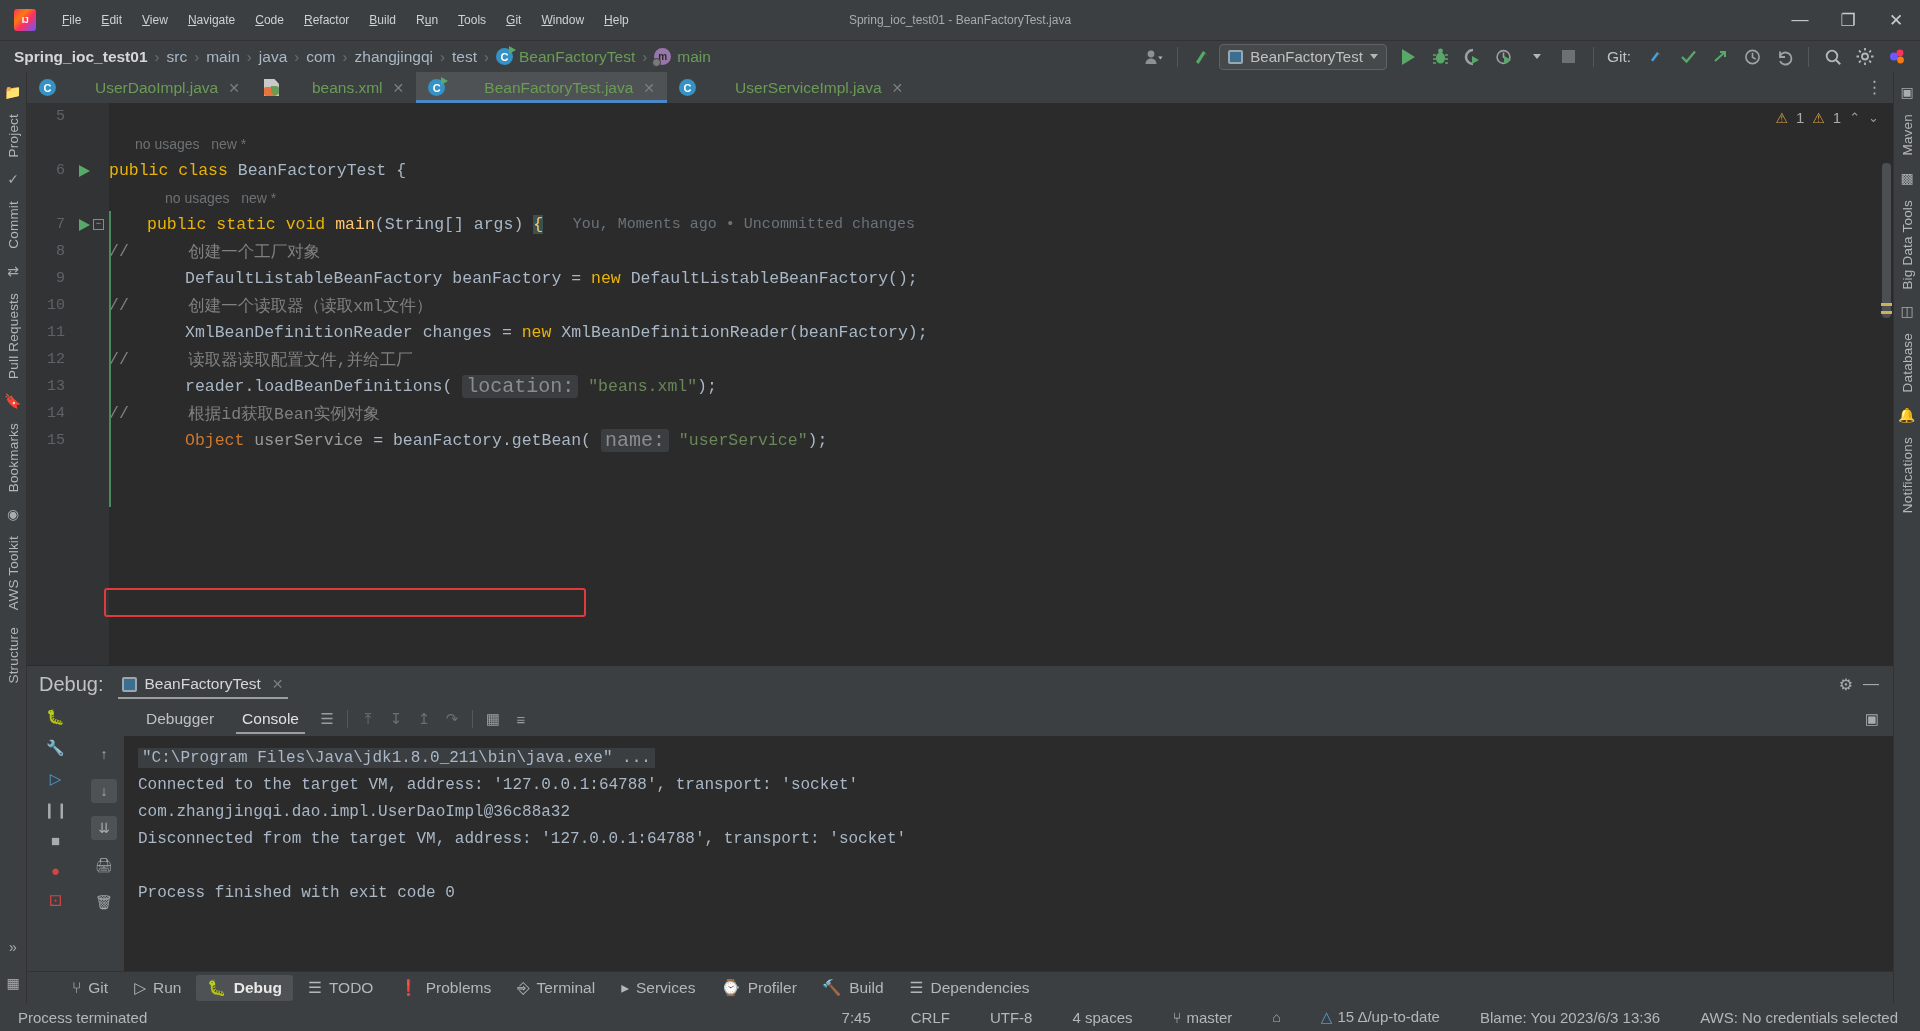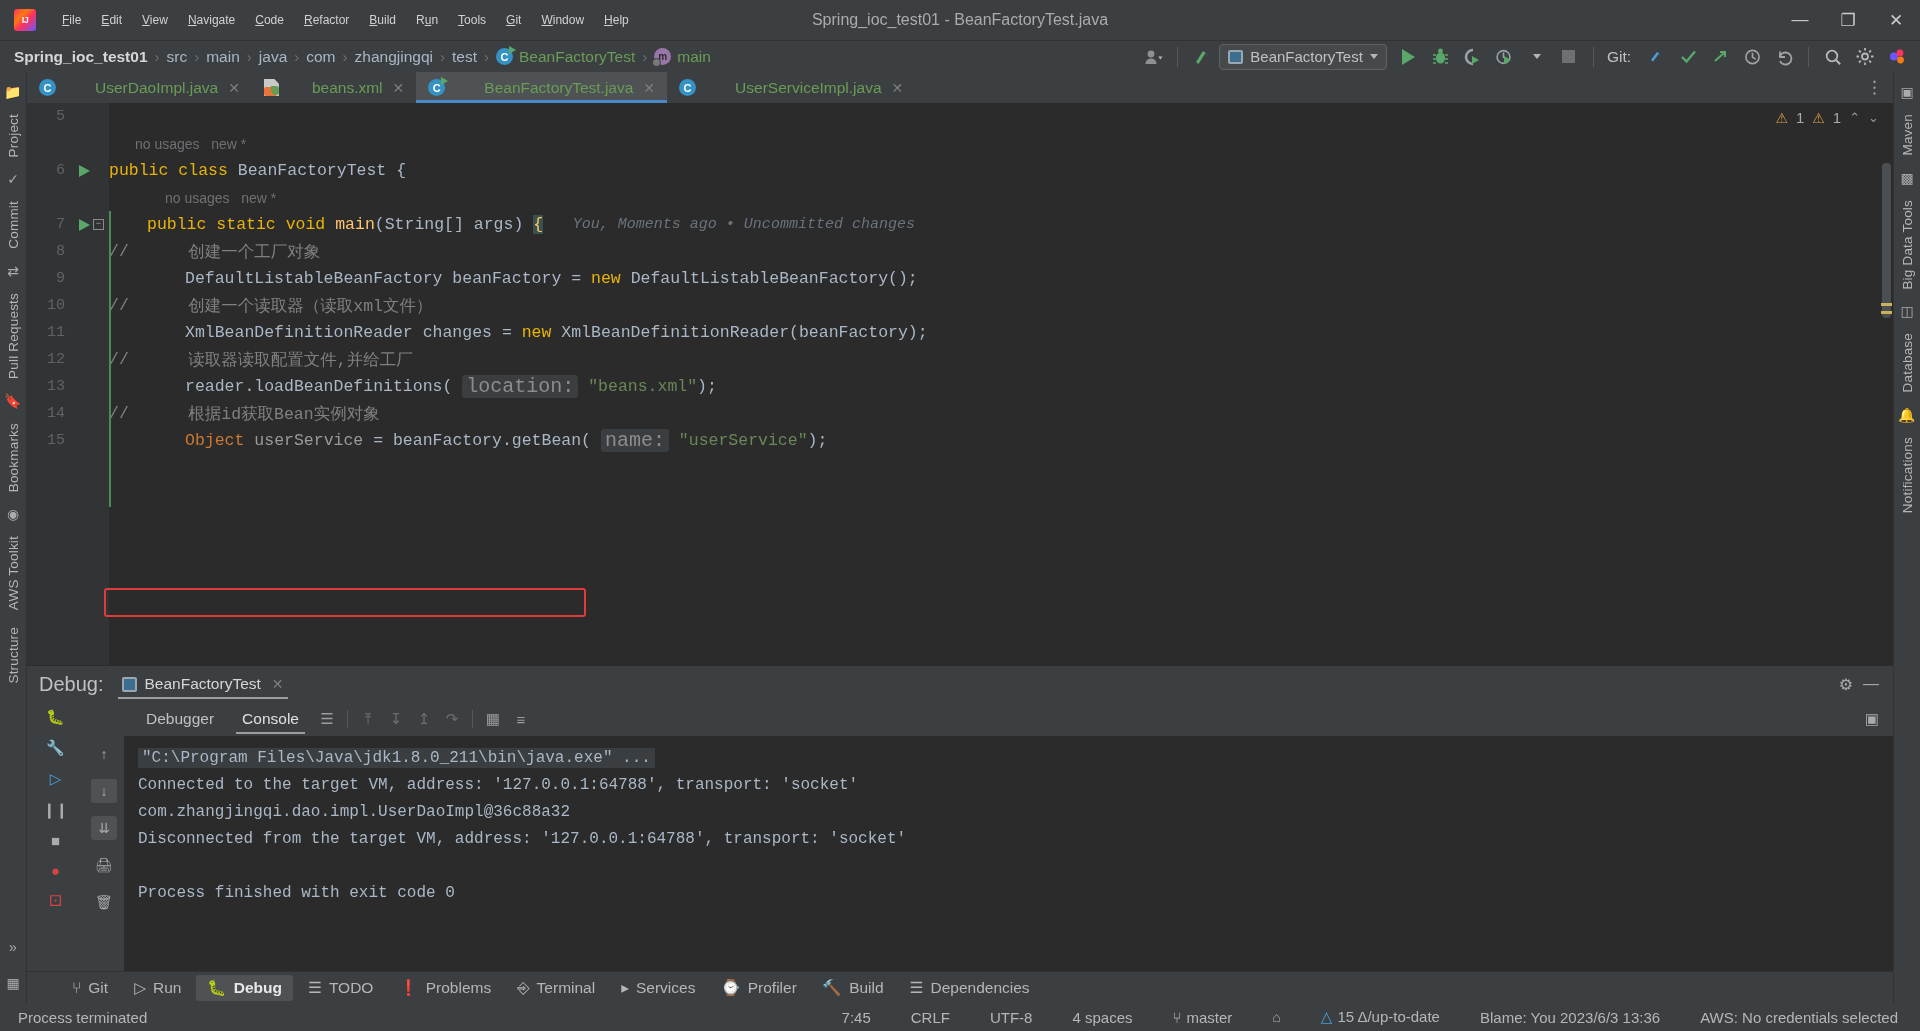--- a/index.html
+++ b/index.html
@@ -27,21 +27,21 @@
     content: "IJ"; font-size: 9px; font-weight: bold; color: #fff;
     font-family: "Liberation Sans", sans-serif; letter-spacing: -0.5px;
   }
   .menu { display: flex; align-items: center; gap: 0; }
   .menu-item {
     font-size: 12px; color: #cfd2d4; padding: 4px 10px; cursor: default; white-space: nowrap;
   }
   .menu-item u { text-decoration: underline; }
   .win-title {
     position: absolute; left: 0; right: 0; text-align: center;
-    font-size: 16px; color: #a9acae; pointer-events: none;
+    font-size: 12px; color: #a9acae; pointer-events: none;
   }
   .win-ctrls { margin-left: auto; display: flex; align-items: center; height: 40px; z-index: 3; }
   .win-btn {
     width: 48px; height: 40px; display: flex; align-items: center; justify-content: center;
     color: #c8cbcd; font-size: 17px;
   }
 
   
   .navbar {
     height: 32px; flex: 0 0 32px; background: #3c3f41;
@@ -150,21 +150,21 @@
   .fold {
     position: absolute; left: 66px; width: 11px; height: 11px; border: 1px solid #888a8c; color: #a0a2a4;
     font-size: 9px; line-height: 9px; text-align: center; background: #313335;
   }
   .kw { color: #eab308; }
   .id { color: #a9b7c6; }
   .cls { color: #a9b7c6; }
   .str { color: #6a8759; }
   .cmt { color: #808080; }
   .hint { color: #8c8c8c; background: #3b3e40; border-radius: 3px; padding: 0 4px; font-size: 20px; }
-  .inl { color: #6a737d; font-style: italic; font-size: 15px; }
+  .inl { color: #6a737d; font-size: 15px; }
   .usage { color: #6e7174; font-size: 14px; font-family: "Liberation Sans", sans-serif; }
   .brace-hl { background: #3b514d; color: #ffc66d; }
   .changebar { position: absolute; left: 0; top: 0; bottom: 0; width: 2px; background: #4a8a5c; }
 
   
   .inspect {
     position: absolute; top: 6px; right: 14px; display: flex; align-items: center; gap: 8px;
     font-size: 15px; color: #a9acae; z-index: 5;
   }
   .warn-ico { color: #d9a343; font-size: 14px; }

